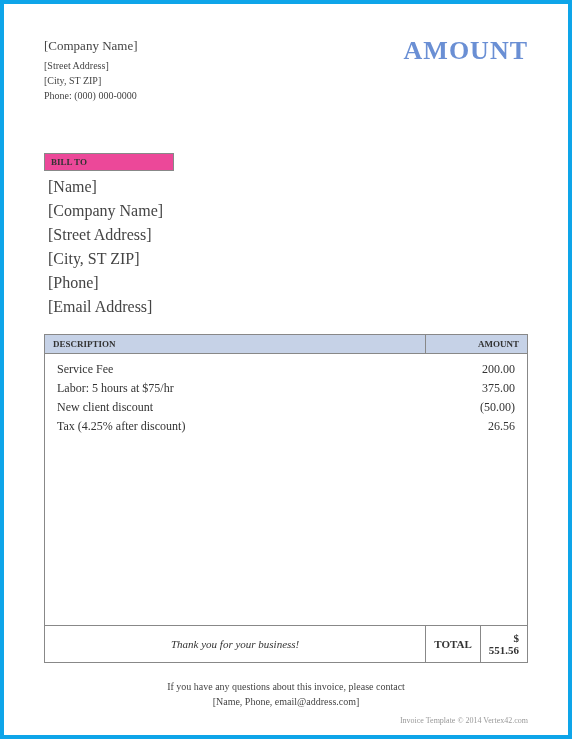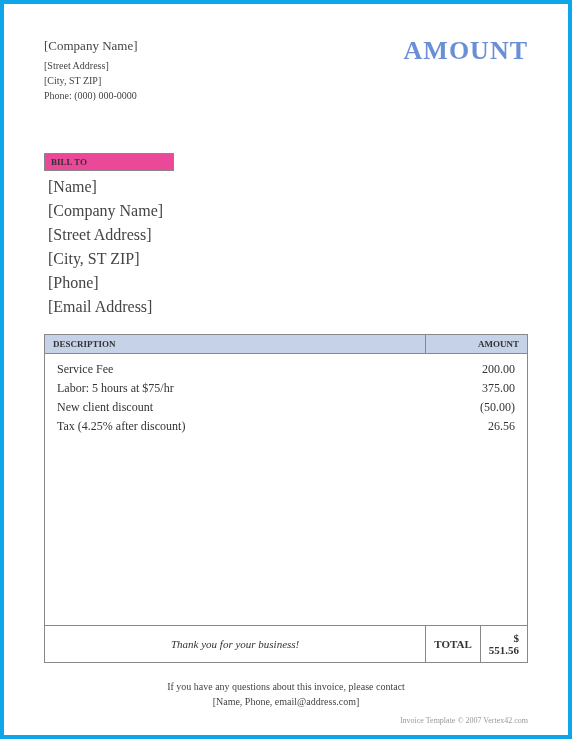--- a/index.html
+++ b/index.html
@@ -184,15 +184,15 @@
         </td>
       </tr>
     </tbody>
   </table>
 
   <div class="footer-text">
     <div>If you have any questions about this invoice, please contact</div>
     <div>[Name, Phone, email@address.com]</div>
   </div>
 
-  <div class="fineprint">Invoice Template © 2007 Vertex42.com</div>
+  <div class="fineprint">Invoice Template © 2014 Vertex42.com</div>
 
 </div>
 
 </body></html>

